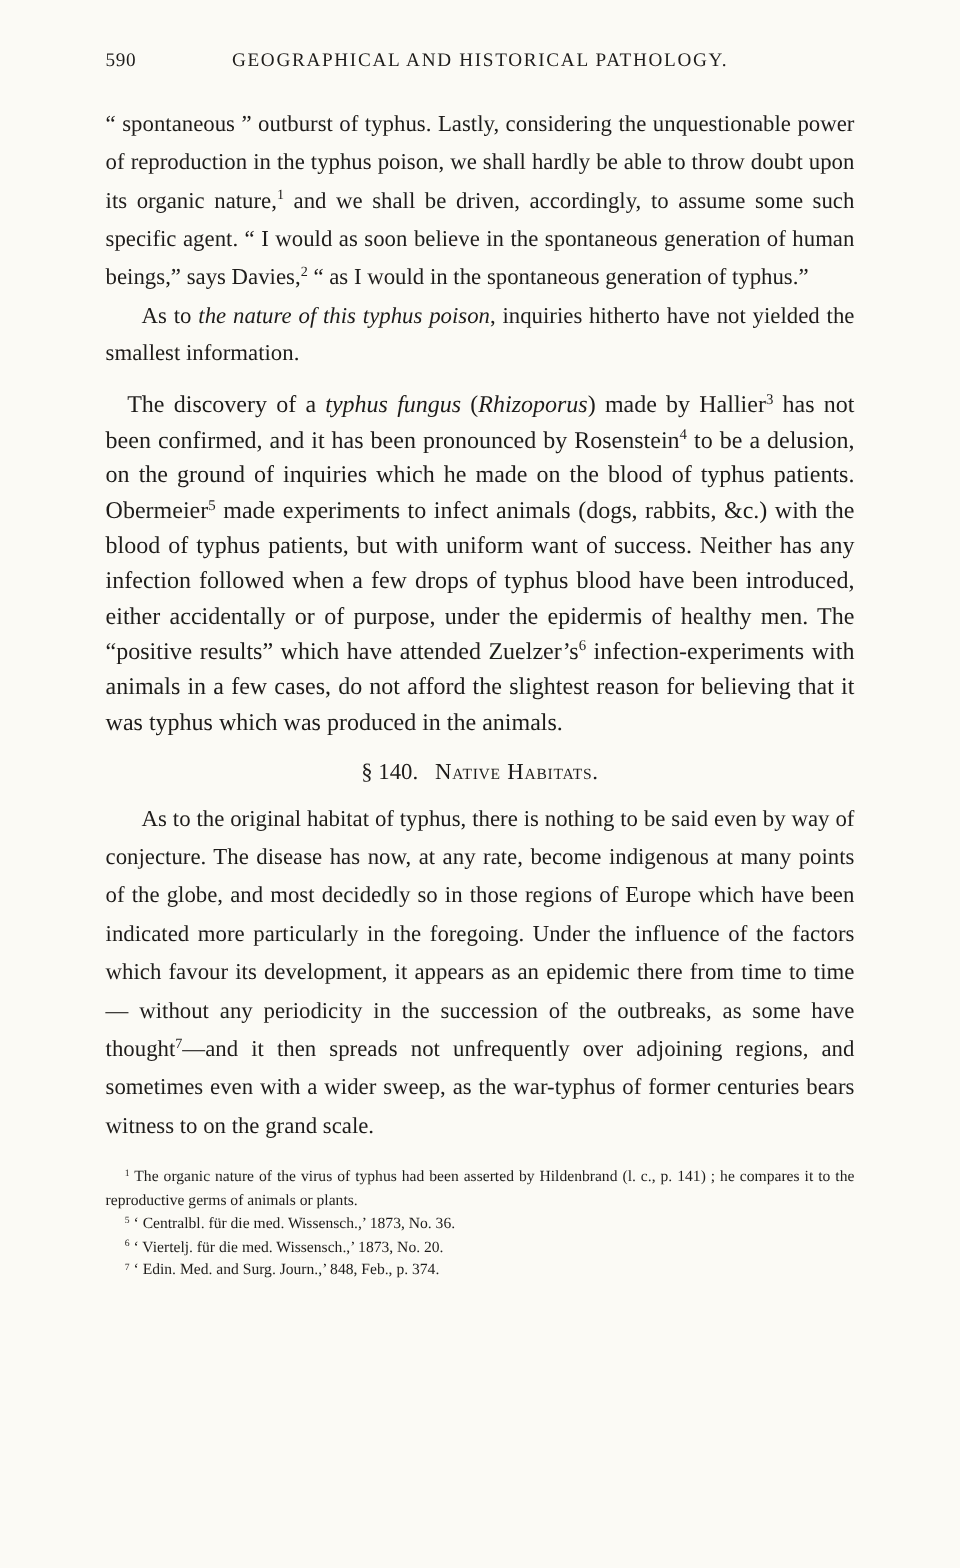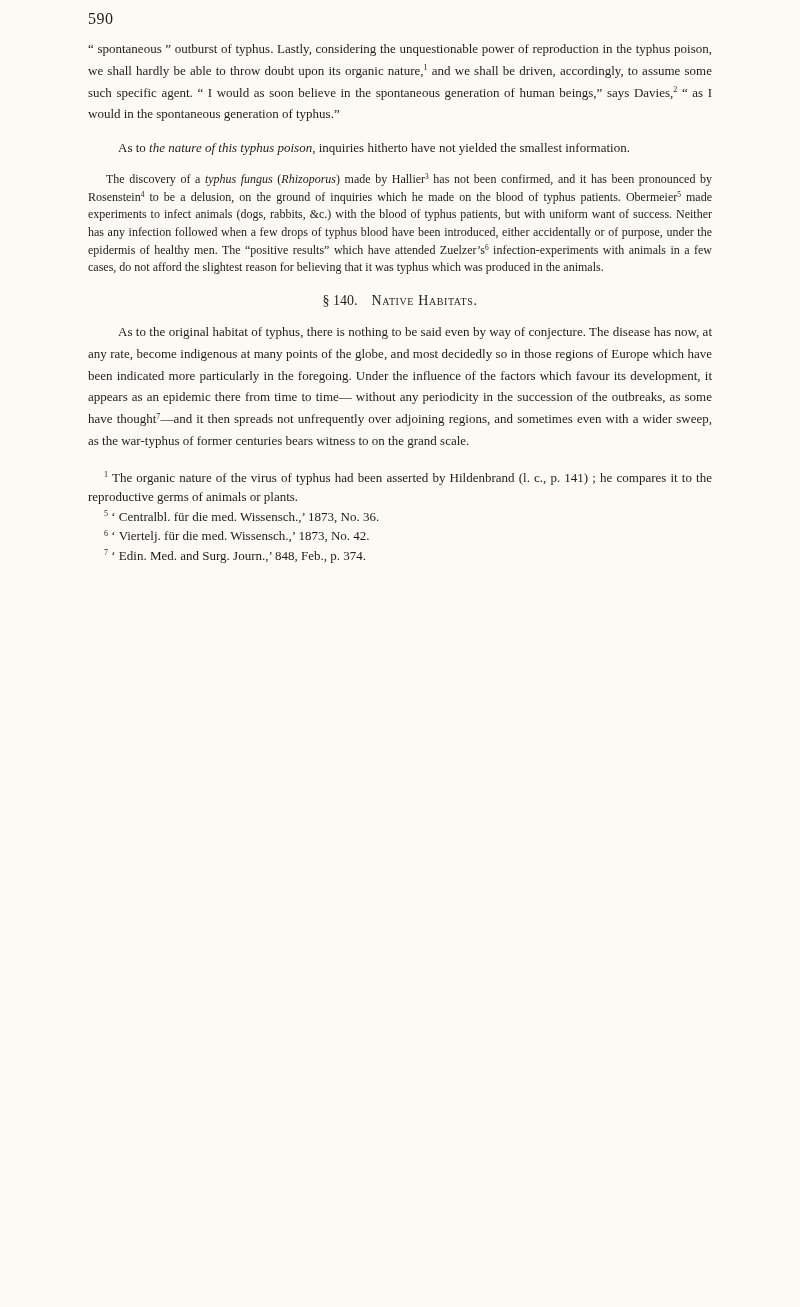--- a/index.html
+++ b/index.html
@@ -5,54 +5,54 @@
   * { box-sizing: border-box; }
   html, body { margin: 0; padding: 0; background: #d8d6d0; }
   .page {
     position: relative;
     width: 800px;
     height: 1307px;
     margin: 0 auto;
     background: #fbfaf5;
     color: #1e1c1a;
     font-family: "Liberation Serif", "DejaVu Serif", serif;
-    padding: 10px 88px 28px 88px;
+    padding: 42px 88px 28px 88px;
     overflow: hidden;
   }
   .page-header {
     position: relative;
     text-align: center;
     font-size: 16px;
     letter-spacing: 1.4px;
     margin-bottom: 28px;
     white-space: nowrap;
   }
   .page-num {
     position: absolute;
     left: 0;
     top: 0;
     letter-spacing: 0.5px;
   }
   .body-text {
-    font-size: 13px;
+    font-size: 19px;
     line-height: 1.68;
     text-align: justify;
     margin: 0;
   }
-  .indent { text-indent: 30px; margin-top: 12px; }
+  .indent { text-indent: 30px; }
   .no-indent { text-indent: 0; }
   .small-print {
-    font-size: 12px;
+    font-size: 20px;
     line-height: 1.47;
     text-align: justify;
     text-indent: 18px;
     margin: 12px 0 10px 0;
   }
   .section-heading {
-    font-size: 14px;
+    font-size: 19px;
     font-weight: normal;
     text-align: center;
     margin: 16px 0 12px 0;
   }
   .section-title {
     font-variant: small-caps;
     letter-spacing: 0.6px;
     margin-left: 14px;
   }
   sup.fnref {
@@ -73,34 +73,35 @@
     text-align: justify;
   }
 </style>
 </head>
 <body>
 
 <div class="page">
 
   <div class="page-header">
     <span class="page-num">590</span>
+    <span class="running-title">GEOGRAPHICAL AND HISTORICAL PATHOLOGY.</span>
   </div>
 
   <p class="body-text no-indent">“ spontaneous ” outburst of typhus.  Lastly, considering the unquestionable power of reproduction in the typhus poison, we shall hardly be able to throw doubt upon its organic nature,<sup class="fnref">1</sup> and we shall be driven, accordingly, to assume some such specific agent.  “ I would as soon believe in the spontaneous generation of human beings,” says Davies,<sup class="fnref">2</sup> “ as I would in the spontaneous generation of typhus.”</p>
 
   <p class="body-text indent">As to <i>the nature of this typhus poison</i>, inquiries hitherto have not yielded the smallest information.</p>
 
   <p class="small-print">The discovery of a <i>typhus fungus</i> (<i>Rhizoporus</i>) made by Hallier<sup class="fnref">3</sup> has not been confirmed, and it has been pronounced by Rosenstein<sup class="fnref">4</sup> to be a delusion, on the ground of inquiries which he made on the blood of typhus patients.  Obermeier<sup class="fnref">5</sup> made experiments to infect animals (dogs, rabbits, &amp;c.) with the blood of typhus patients, but with uniform want of success.  Neither has any infection followed when a few drops of typhus blood have been introduced, either accidentally or of purpose, under the epidermis of healthy men.  The “positive results” which have attended Zuelzer’s<sup class="fnref">6</sup> infection-experiments with animals in a few cases, do not afford the slightest reason for believing that it was typhus which was produced in the animals.</p>
 
   <h2 class="section-heading">
     <span class="section-number">§ 140.</span><span class="section-title">Native Habitats.</span>
   </h2>
 
   <p class="body-text indent">As to the original habitat of typhus, there is nothing to be said even by way of conjecture.  The disease has now, at any rate, become indigenous at many points of the globe, and most decidedly so in those regions of Europe which have been indicated more particularly in the foregoing.  Under the influence of the factors which favour its development, it appears as an epidemic there from time to time— without any periodicity in the succession of the outbreaks, as some have thought<sup class="fnref">7</sup>—and it then spreads not unfrequently over adjoining regions, and sometimes even with a wider sweep, as the war-typhus of former centuries bears witness to on the grand scale.</p>
 
   <div class="footnotes">
     <p class="fn"><sup class="fnref">1</sup> <span>The organic nature of the virus of typhus had been asserted by Hildenbrand (l. c., p. 141) ; he compares it to the reproductive germs of animals or plants.</span></p>
     <p class="fn"><sup class="fnref">5</sup> <span>‘ Centralbl. für die med. Wissensch.,’ 1873, No. 36.</span></p>
-    <p class="fn"><sup class="fnref">6</sup> <span>‘ Viertelj. für die med. Wissensch.,’ 1873, No. 42.</span></p>
+    <p class="fn"><sup class="fnref">6</sup> <span>‘ Viertelj. für die med. Wissensch.,’ 1873, No. 20.</span></p>
     <p class="fn"><sup class="fnref">7</sup> <span>‘ Edin. Med. and Surg. Journ.,’ 848, Feb., p. 374.</span></p>
   </div>
 
 </div>
 
 </body></html>

